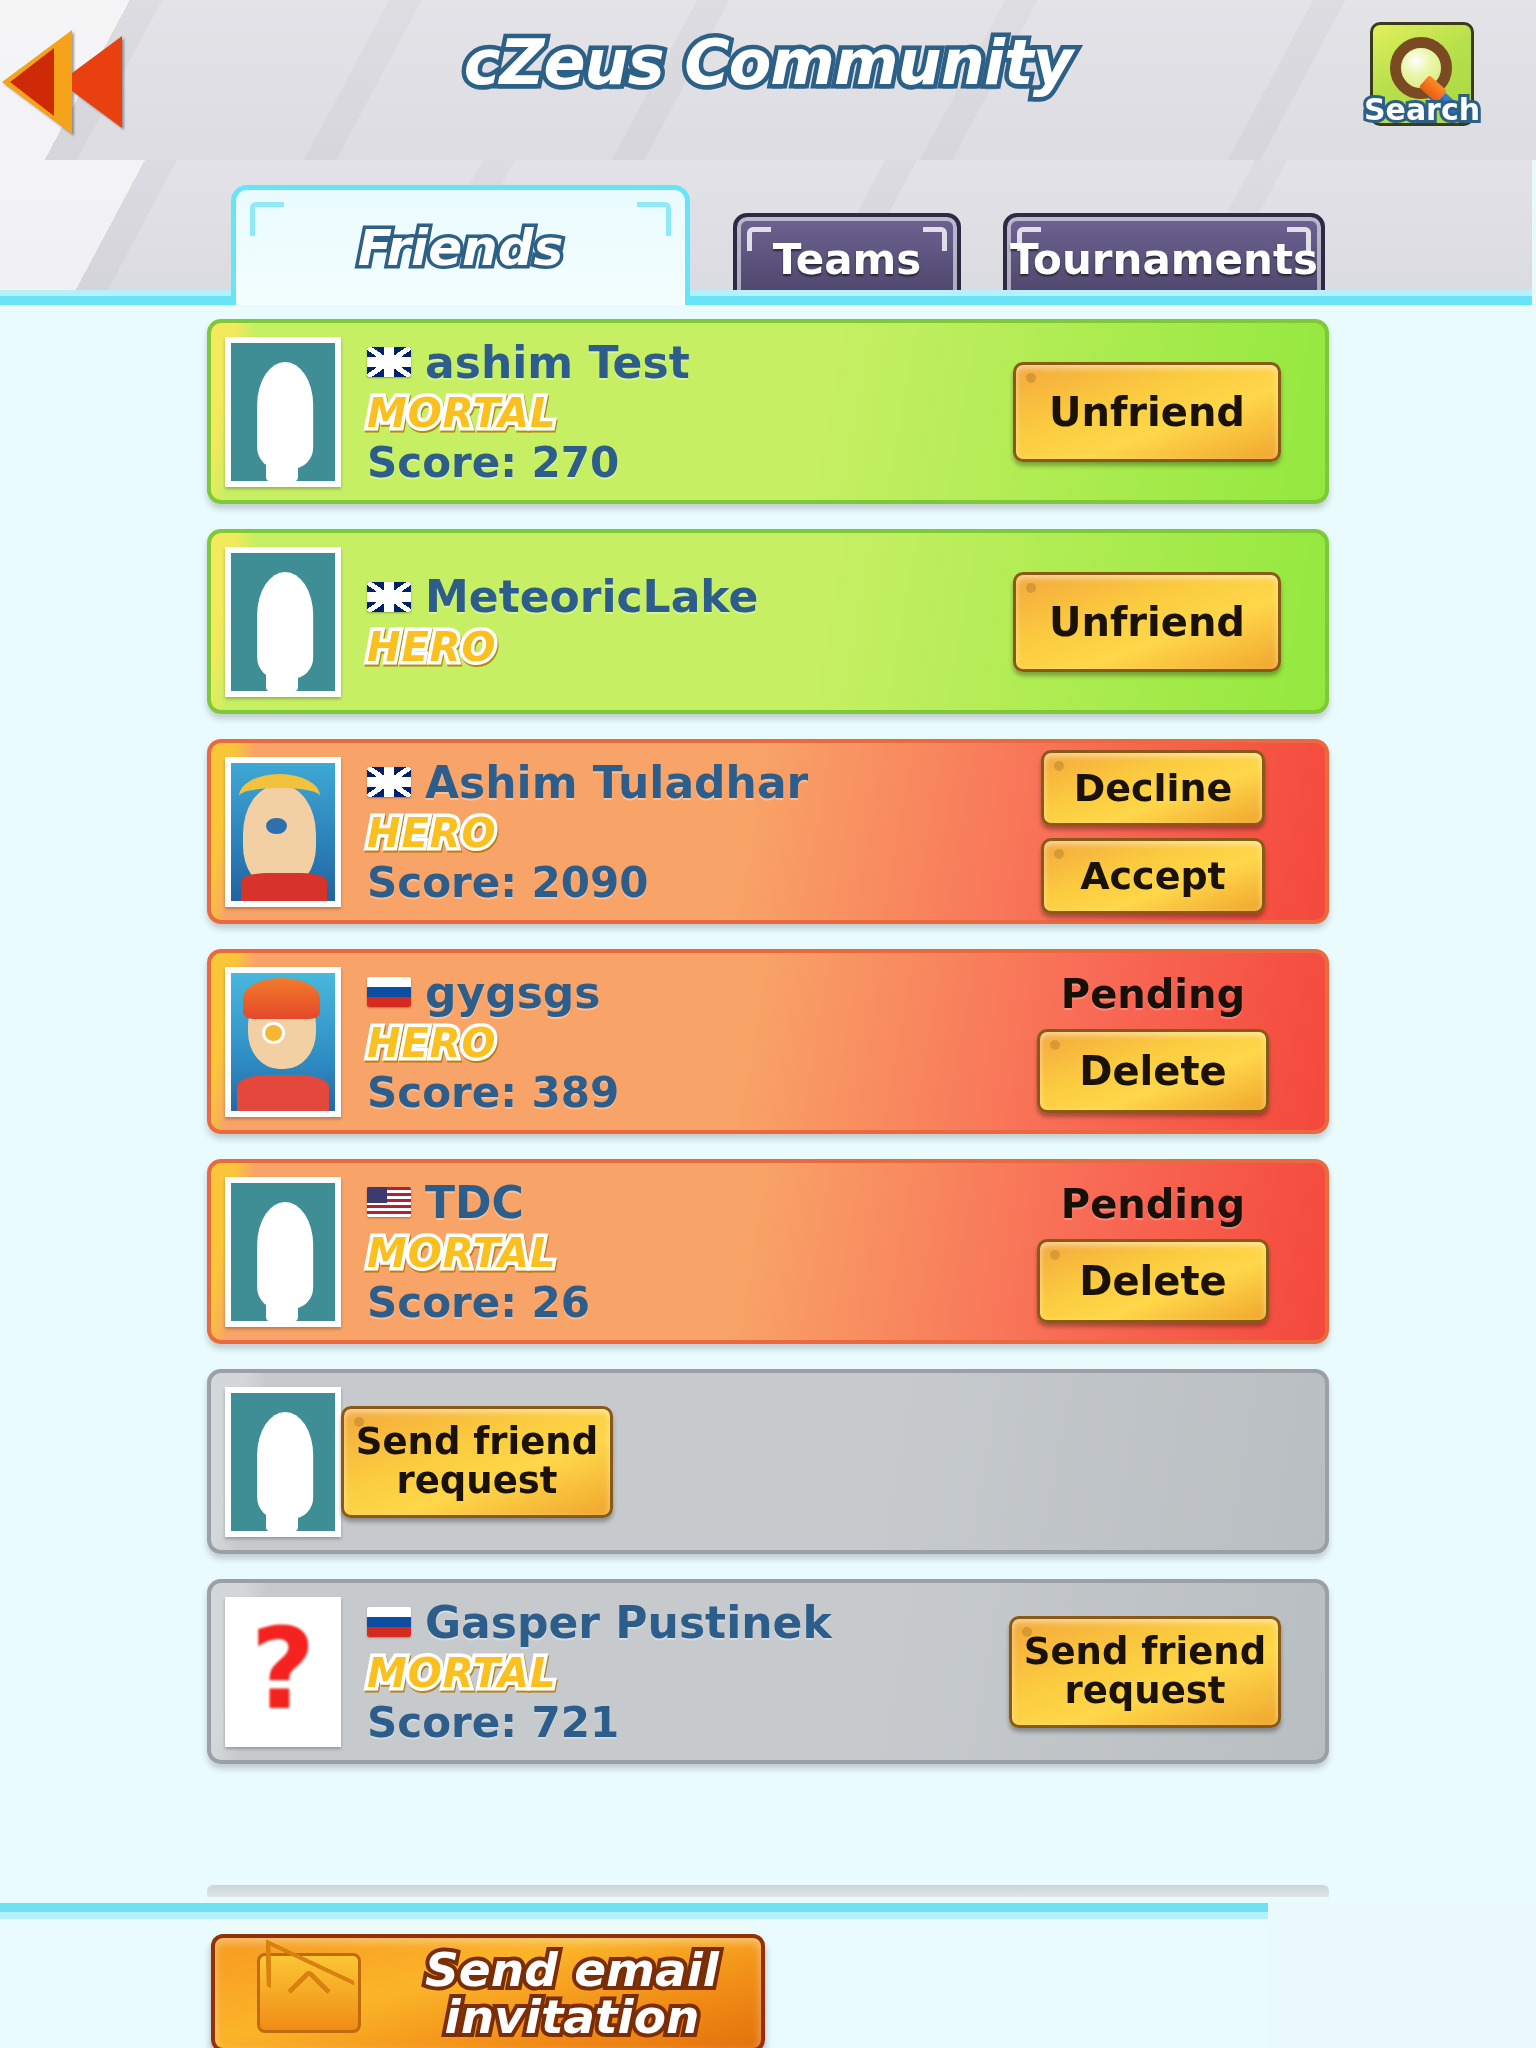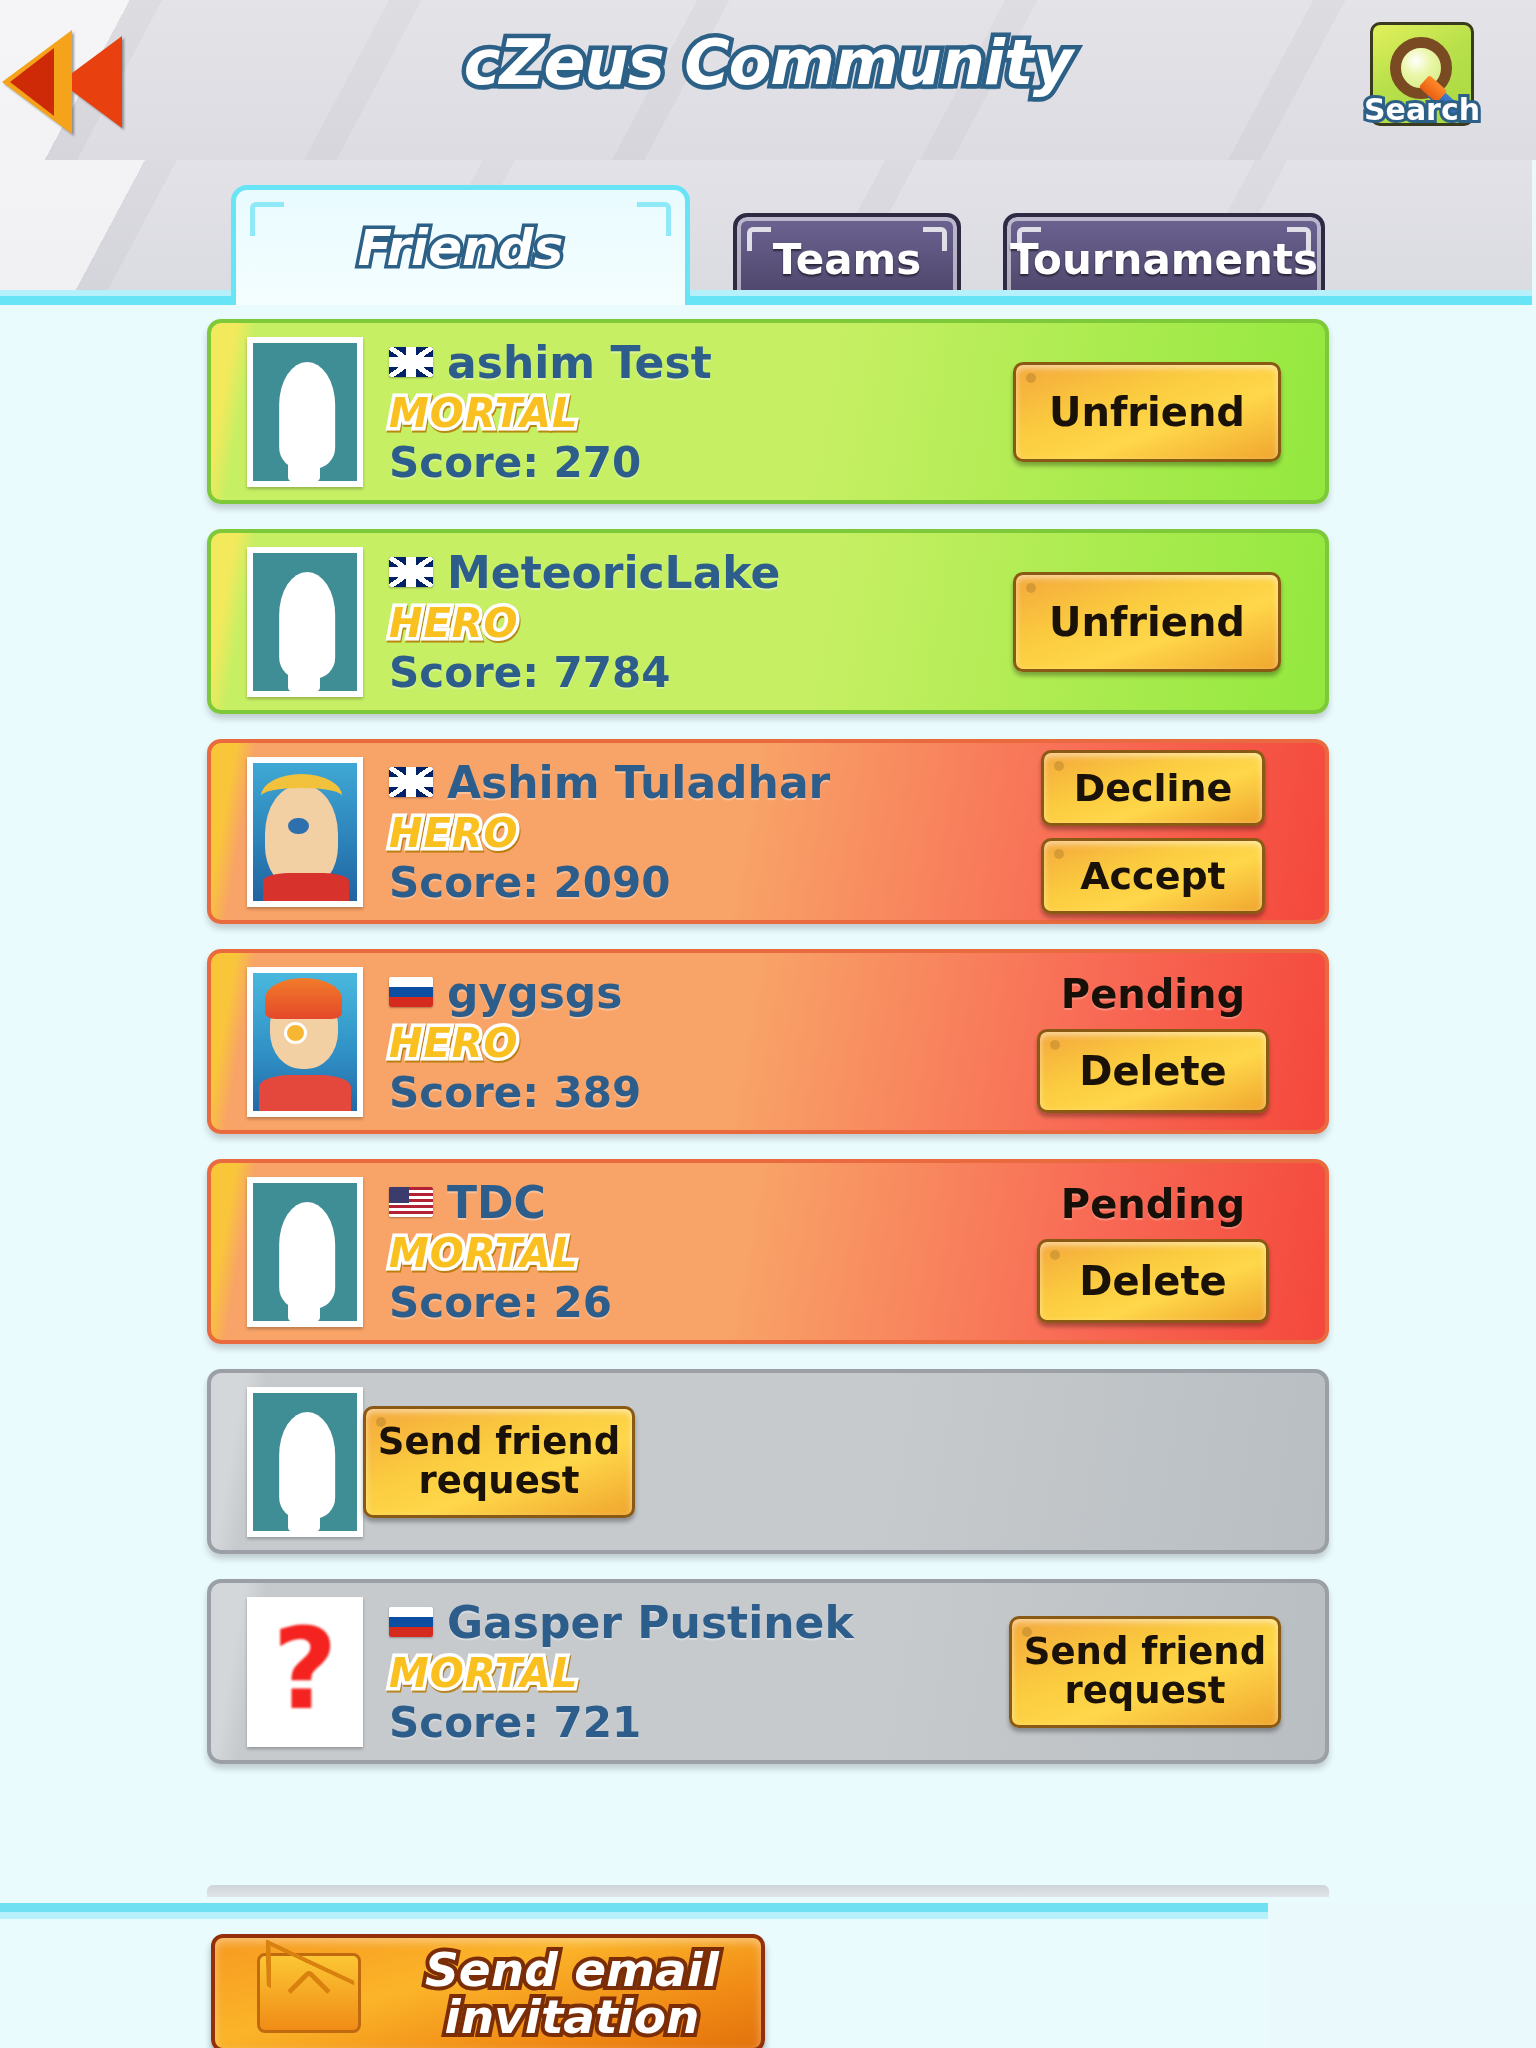--- a/index.html
+++ b/index.html
@@ -166,21 +166,21 @@
     padding: 14px 0 0 0;
     overflow: hidden;
   }
   .row {
     position: relative;
     width: 1122px;
     height: 185px;
     margin: 0 auto 25px auto;
     border-radius: 14px;
     display: flex; align-items: center;
-    padding: 0 0 0 36px;
+    padding: 0 0 0 14px;
     box-shadow: 0 5px 6px rgba(0,0,0,.18);
     cursor: pointer;
   }
   .row.green {
     background: linear-gradient(100deg, #f2e95d 0 2.2%, #c6ef63 4% 55%, #93e83e 100%);
     border: 4px solid #7ec93a;
   }
   .row.orange {
     background: linear-gradient(100deg, #f9c63a 0 2.2%, #f8a367 4% 48%, #f86a55 78%, #f4483c 100%);
     border: 4px solid #e86a3e;
@@ -496,21 +496,20 @@
   <div class="row green">
     <div class="avatar">
       <div class="avatar-inner av-silhouette"></div>
     </div>
     <div class="info">
       <div class="name-line">
         <span class="flag flag-gb"></span>
         <span class="pname">MeteoricLake</span>
       </div>
       <div class="prank">HERO</div>
-      <div class="pscore">Score: 7784</div>
     </div>
     <div class="actions">
       <div class="btn btn-unfriend">Unfriend</div>
     </div>
   </div>
 
   <div class="row orange">
     <div class="avatar">
       <div class="avatar-inner av-hero1">
         <span class="crown"></span>

